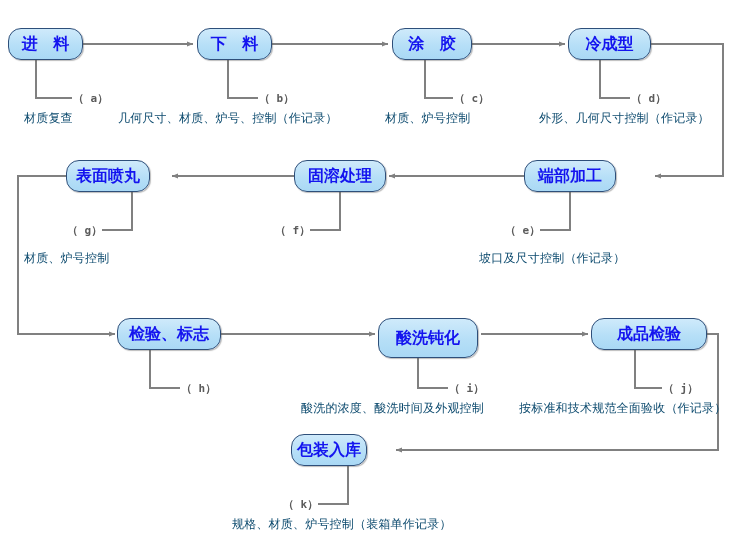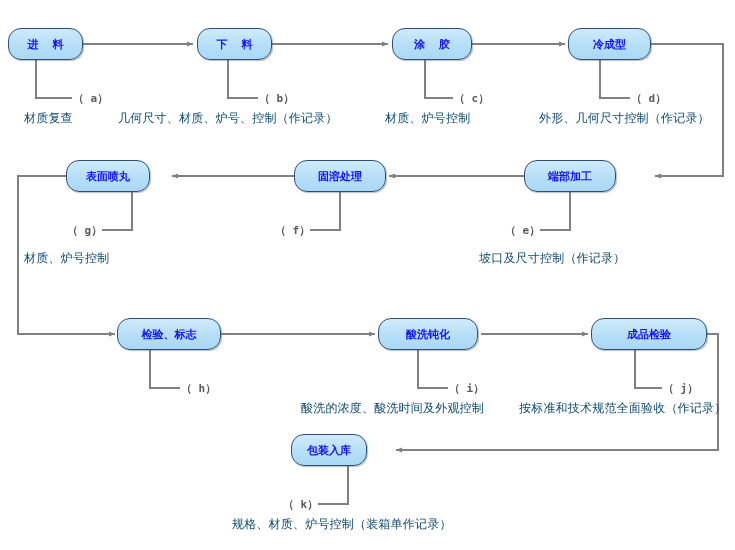--- a/index.html
+++ b/index.html
@@ -38,21 +38,21 @@
     color: #1414ef;
     font-weight: bold;
     display: flex;
     align-items: center;
     justify-content: center;
     line-height: 1;
     box-shadow: 1px 1px 1px rgba(90,90,90,0.40);
     z-index: 3;
   }
   .node-label {
-    font-size: 11px;
+    font-size: 16px;
     letter-spacing: 0.5px;
     white-space: nowrap;
     color: #1414ef;
   }
   .node.wide .node-label { letter-spacing: 0px; }
   .node.spaced .node-label { letter-spacing: 5px; padding-left: 5px; }
 
   
   .tag {
     position: absolute;
@@ -158,21 +158,21 @@
     <span class="node-label">表面喷丸</span>
   </div>
   <div class="tag" style="left:67px; top:223px;">（ g）</div>
   <div class="caption" style="left:24px; top:250px;">材质、炉号控制</div>
 
   <div class="node wide" style="left:117px; top:318px; width:104px; height:32px;">
     <span class="node-label">检验、标志</span>
   </div>
   <div class="tag" style="left:181px; top:381px;">（ h）</div>
 
-  <div class="node wide" style="left:378px; top:318px; width:100px; height:32px;">
+  <div class="node wide" style="left:378px; top:318px; width:100px; height:40px;">
     <span class="node-label">酸洗钝化</span>
   </div>
   <div class="tag" style="left:449px; top:381px;">（ i）</div>
   <div class="caption" style="left:301px; top:400px;">酸洗的浓度、酸洗时间及外观控制</div>
 
   <div class="node wide" style="left:591px; top:318px; width:116px; height:32px;">
     <span class="node-label">成品检验</span>
   </div>
   <div class="tag" style="left:663px; top:381px;">（ j）</div>
   <div class="caption" style="left:519px; top:400px;">按标准和技术规范全面验收（作记录）</div>

